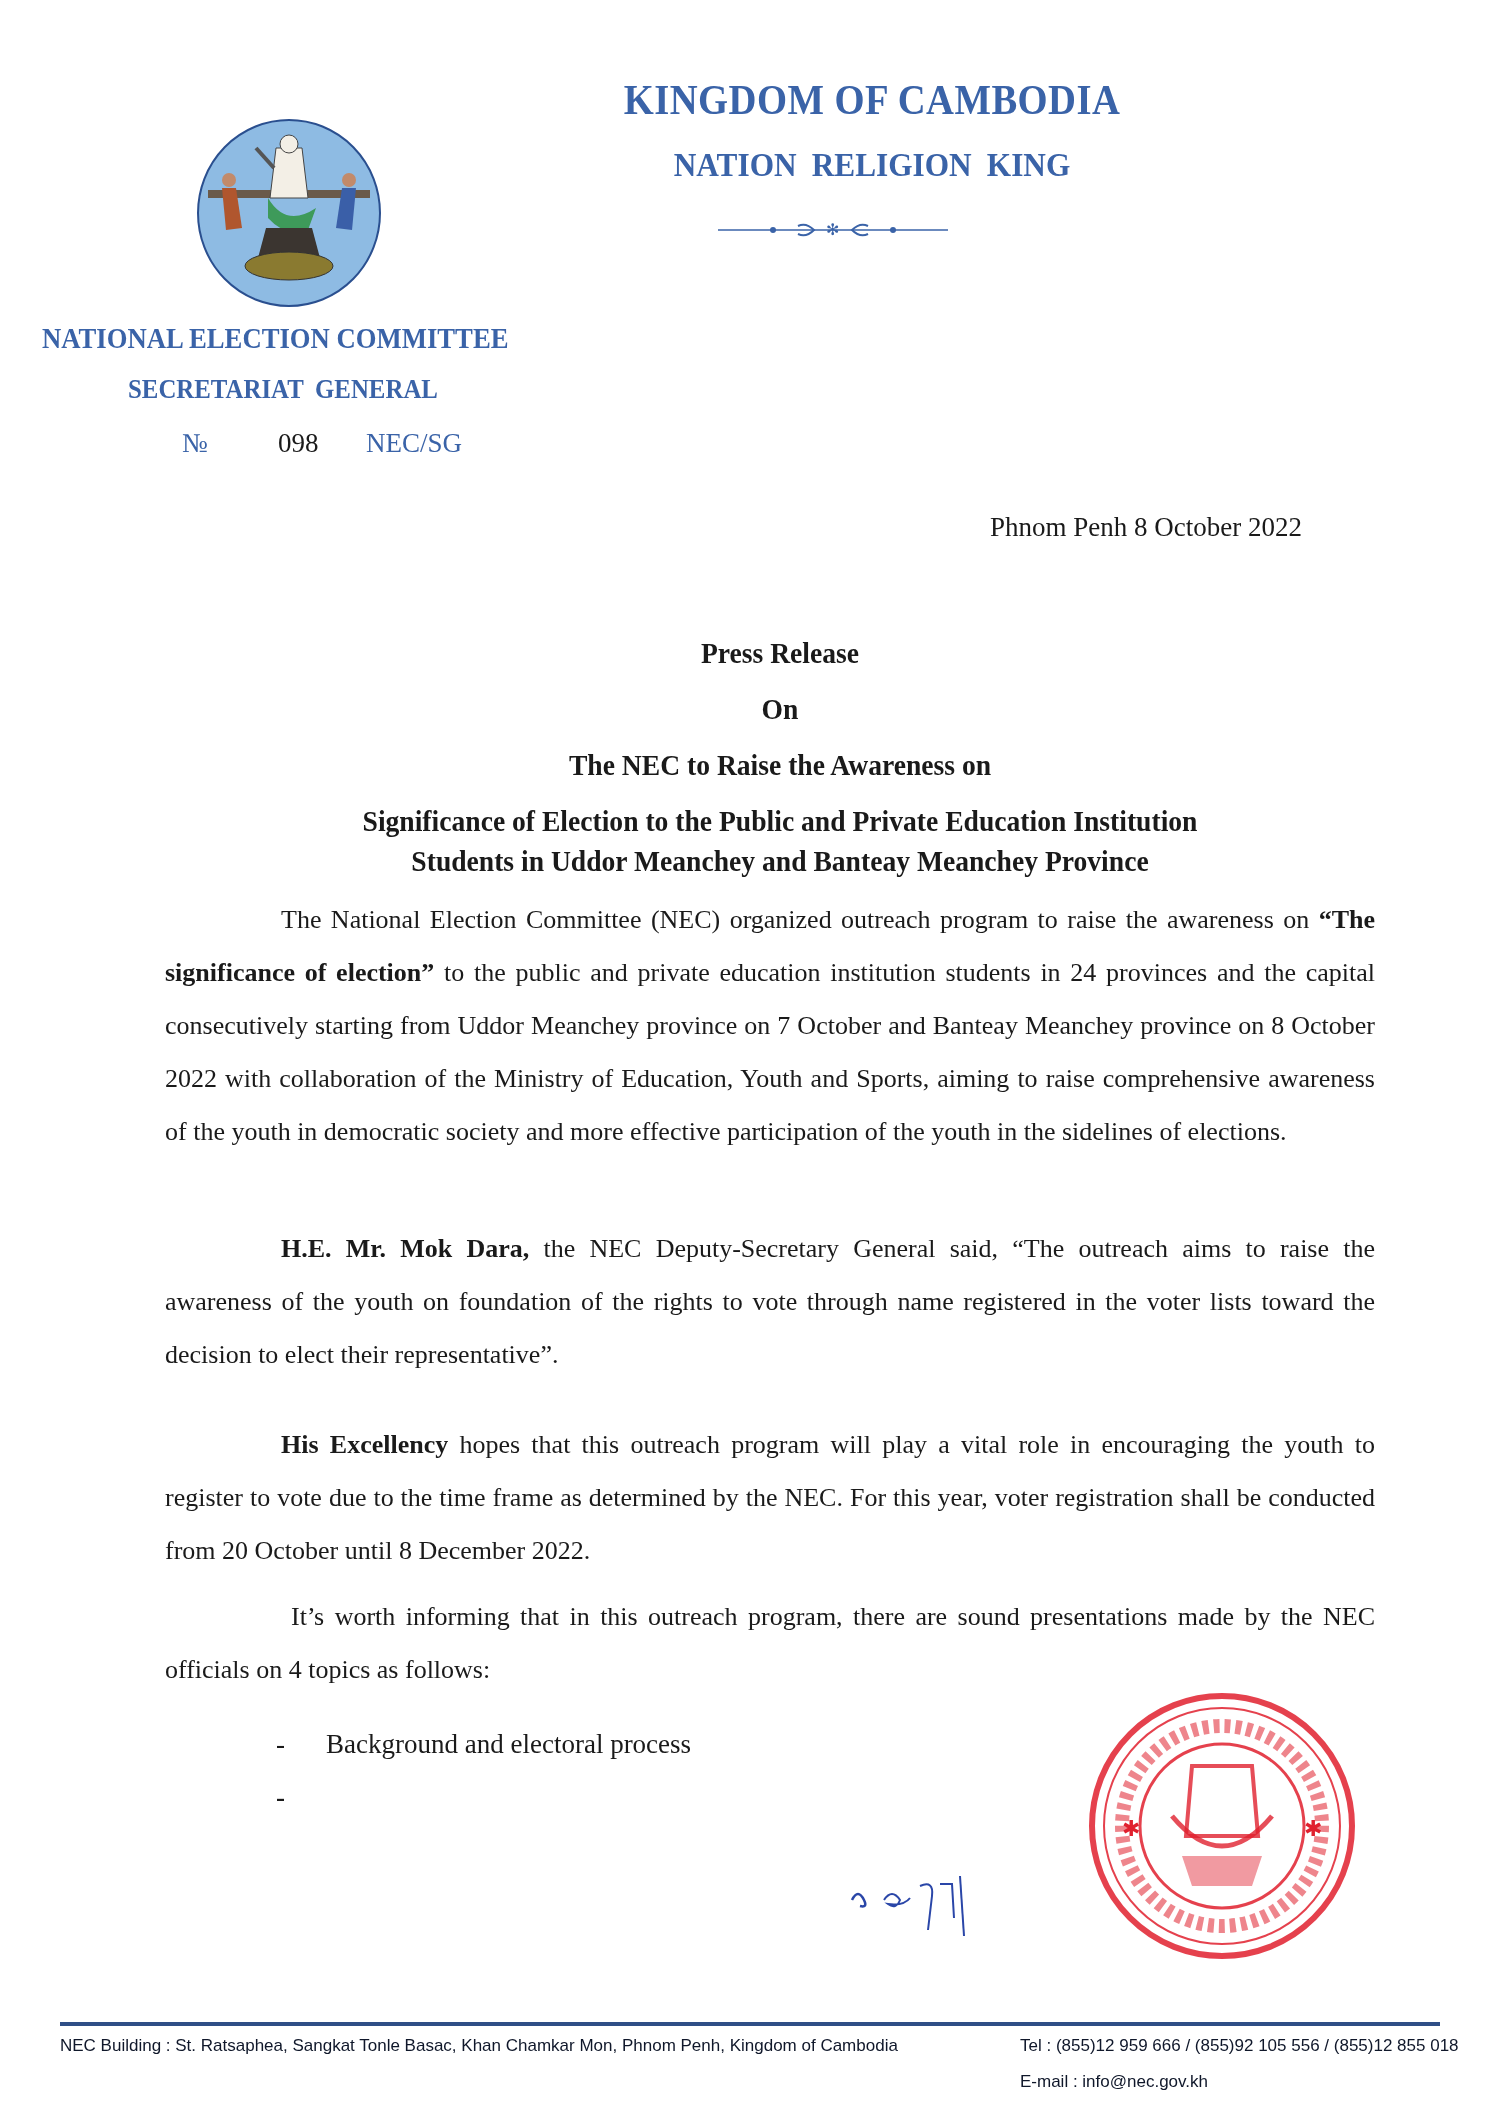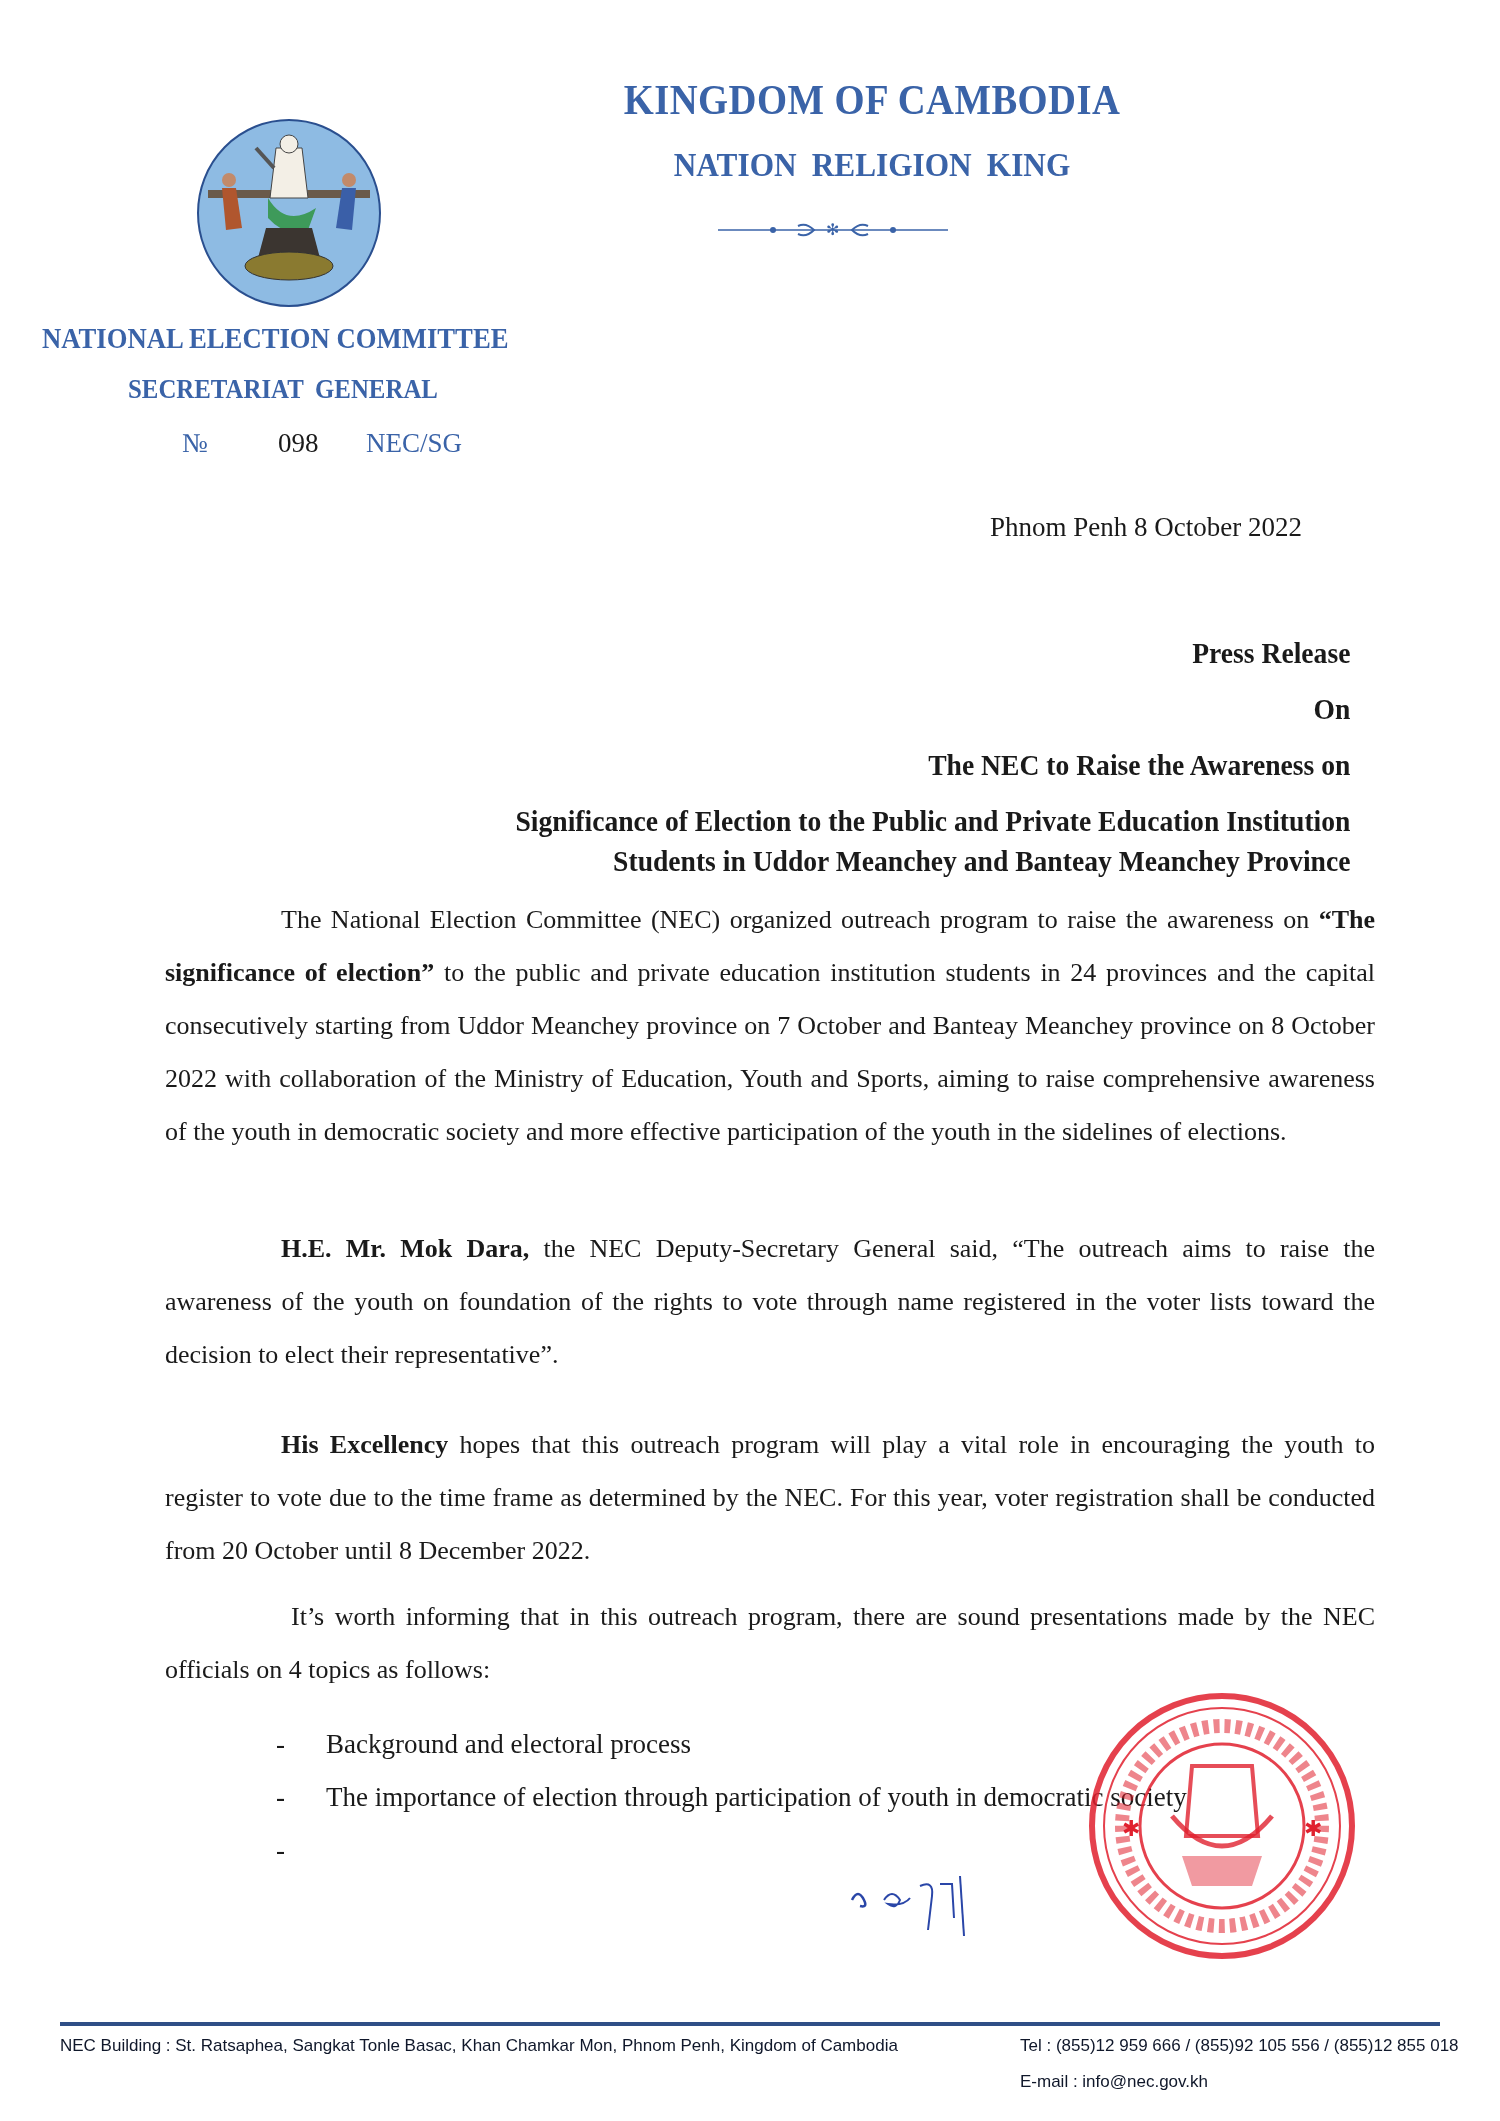--- a/index.html
+++ b/index.html
@@ -15,21 +15,21 @@
 
   .org { position: absolute; left: 30px; top: 322px; width: 520px; color: #3a63a8; font-weight: bold; }
   .org .o1 { position: absolute; left: 12px; top: 0; font-size: 29px; white-space: nowrap; transform: scaleX(0.92); transform-origin: left; }
   .org .o2 { position: absolute; left: 98px; top: 52px; font-size: 27px; white-space: nowrap; word-spacing: 6px; transform: scaleX(0.92); transform-origin: left; }
   .refno { position: absolute; left: 135px; top: 428px; font-size: 27px; color: #3a63a8; white-space: nowrap; margin-left: 47px; }
   .refno .no-sym { display:inline-block; width: 96px; }
   .refno .no-num { color: #1a1a1a; display:inline-block; width: 88px; }
 
   .dateline { position: absolute; left: 990px; top: 512px; font-size: 27px; white-space: nowrap; }
 
-  .title-block { position: absolute; left: 160px; top: 636px; width: 1240px; text-align: right; font-weight: bold; }
+  .title-block { position: absolute; left: 160px; top: 636px; width: 1240px; text-align: center; font-weight: bold; }
   .title-block div { font-size: 30px; transform: scaleX(0.92); }
   .t1 { margin-bottom: 22px; } .t2 { margin-bottom: 22px; } .t3 { margin-bottom: 22px; }
   .t4 { margin-bottom: 6px; }
 
   .body { position: absolute; left: 165px; width: 1210px; font-size: 26px; line-height: 53px;
           text-align: justify; }
   .body .indent { display:inline-block; width: 116px; }
   .p1 { top: 893px; }
   .p2 { top: 1222px; }
   .p3 { top: 1418px; }
@@ -108,21 +108,21 @@
 
 <div class="body p2"><span class="indent"></span><b>H.E. Mr. Mok Dara,</b><span> the NEC Deputy-Secretary General said, “The outreach aims to raise the awareness of the youth on foundation of the rights to vote through name registered in the voter lists toward the decision to elect their representative”.</span></div>
 
 <div class="body p3"><span class="indent"></span><b>His Excellency</b><span> hopes that this outreach program will play a vital role in encouraging the youth to register to vote due to the time frame as determined by the NEC. For this year, voter registration shall be conducted from 20 October until 8 December 2022.</span></div>
 
 <div class="body p4"><span class="indent" style="width:126px"></span><span>It’s worth informing that in this outreach program, there are sound presentations made by the NEC officials on 4 topics as follows:</span></div>
 
 <ul class="topics">
   <li><span class="dash">-</span><span class="txt">Background and electoral process</span></li>
   <li><span class="dash">-</span></li>
-  <li><span class="dash">-</span><span class="txt">The importance of election through participation of youth in democratic society</span></li>
+  <li><span class="dash">-</span></li>
   <li><span class="dash">-</span></li>
 </ul>
 
 <div class="seal">
   <svg width="280" height="280" viewBox="0 0 280 280">
     <circle cx="140" cy="140" r="130" fill="none" stroke="#e0202e" stroke-width="6" opacity="0.85"></circle>
     <circle cx="140" cy="140" r="118" fill="none" stroke="#e0202e" stroke-width="2" opacity="0.85"></circle>
     <circle cx="140" cy="140" r="82" fill="none" stroke="#e0202e" stroke-width="3" opacity="0.85"></circle>
     <circle cx="140" cy="140" r="100" fill="none" stroke="#e0202e" stroke-width="14" stroke-dasharray="6 5" opacity="0.55"></circle>
     <path d="M110 80 L170 80 L176 150 L104 150 Z" fill="none" stroke="#e0202e" stroke-width="4" opacity="0.8"></path>

